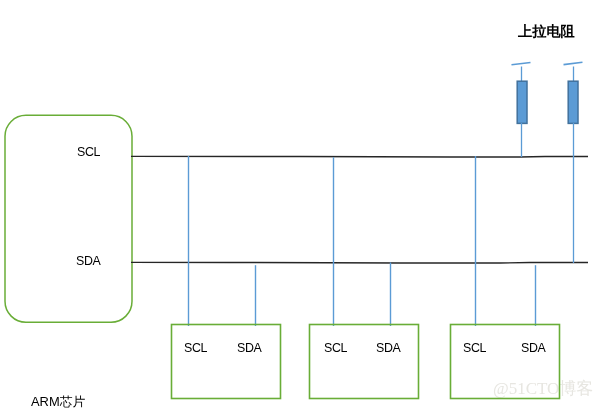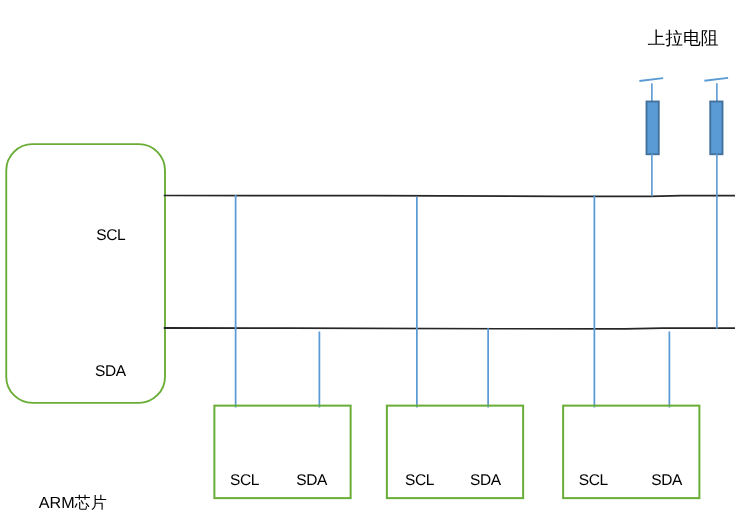--- a/index.html
+++ b/index.html
@@ -1,31 +1,32 @@
 <!DOCTYPE html>
 <html><head>
 <meta charset="utf-8">
 <style>
   html,body{margin:0;padding:0;background:#ffffff;}
   body{width:602px;height:408px;overflow:hidden;font-family:"Liberation Sans",sans-serif;}
   #canvas{position:relative;width:602px;height:408px;background:#fff;}
   svg.layer{position:absolute;left:0;top:0;width:602px;height:408px;}
   .lbl{position:absolute;color:#000;font-family:"Liberation Sans",sans-serif;white-space:nowrap;}
-  .pinlbl{font-size:12.4px;line-height:13px;letter-spacing:-0.35px;margin-top:36px;}
+  .pinlbl{font-size:12.4px;line-height:13px;letter-spacing:-0.35px;}
   .chiplbl{font-size:12.9px;line-height:14px;margin-top:46px;}
   .pullbl{font-size:14.2px;line-height:15px;transform:translateZ(0);}
   .wm{position:absolute;color:#e7e6e1;-webkit-font-smoothing:antialiased;white-space:nowrap;font-family:"Liberation Serif",serif;}
   .wm-url{left:282px;top:375px;font-size:20px;letter-spacing:2.7px;}
   .wm-tag{left:493px;top:377px;font-size:17px;letter-spacing:0px;}
 </style>
 </head>
 <body>
 
 <div id="canvas">
 
+  <div class="wm wm-tag">@51CTO博客</div>
 
   <svg class="layer" viewBox="0 0 602 408">
 
     <rect x="5" y="115.3" width="127" height="207" rx="21" ry="21" fill="none" stroke="#69AD37" stroke-width="1.5"></rect>
 
     <polyline points="131,156.4 300,156.45 450,157.0 520,157.0 545,156.5 588,156.45" fill="none" stroke="#262626" stroke-width="1.4"></polyline>
     <polyline points="131,262.4 230,262.45 400,263.0 500,263.0 530,262.5 588,262.45" fill="none" stroke="#262626" stroke-width="1.4"></polyline>
 
     <line x1="188.5" y1="156" x2="188.5" y2="326" stroke="#5B9BD5" stroke-width="1.4"></line>
     <line x1="333.5" y1="157.3" x2="333.5" y2="326" stroke="#5B9BD5" stroke-width="1.4"></line>
@@ -51,21 +52,21 @@
 
     <rect x="171.5" y="324.5" width="109" height="74" fill="#fff" fill-opacity="0" stroke="#69AD37" stroke-width="1.6"></rect>
     <rect x="309.5" y="324.5" width="109" height="74" fill="#fff" fill-opacity="0" stroke="#69AD37" stroke-width="1.6"></rect>
     <rect x="450.5" y="324.5" width="109" height="74" fill="#fff" fill-opacity="0" stroke="#69AD37" stroke-width="1.6"></rect>
   </svg>
 
   <div class="lbl pinlbl" style="left:77px;top:146px;">SCL</div>
   <div class="lbl pinlbl" style="left:76px;top:255px;">SDA</div>
   <div class="lbl chiplbl" style="left:31px;top:349px;">ARM芯片</div>
 
-  <div class="lbl pullbl" style="left:518px;top:24px;">上拉电阻</div>
+  <div class="lbl pullbl" style="left:518px;top:24px;font-weight:bold;">上拉电阻</div>
 
   <div class="lbl pinlbl" style="left:184px;top:342px;">SCL</div>
   <div class="lbl pinlbl" style="left:237px;top:342px;">SDA</div>
   <div class="lbl pinlbl" style="left:324px;top:342px;">SCL</div>
   <div class="lbl pinlbl" style="left:376px;top:342px;">SDA</div>
   <div class="lbl pinlbl" style="left:463px;top:342px;">SCL</div>
   <div class="lbl pinlbl" style="left:521px;top:342px;">SDA</div>
 </div>
 
 </body></html>

